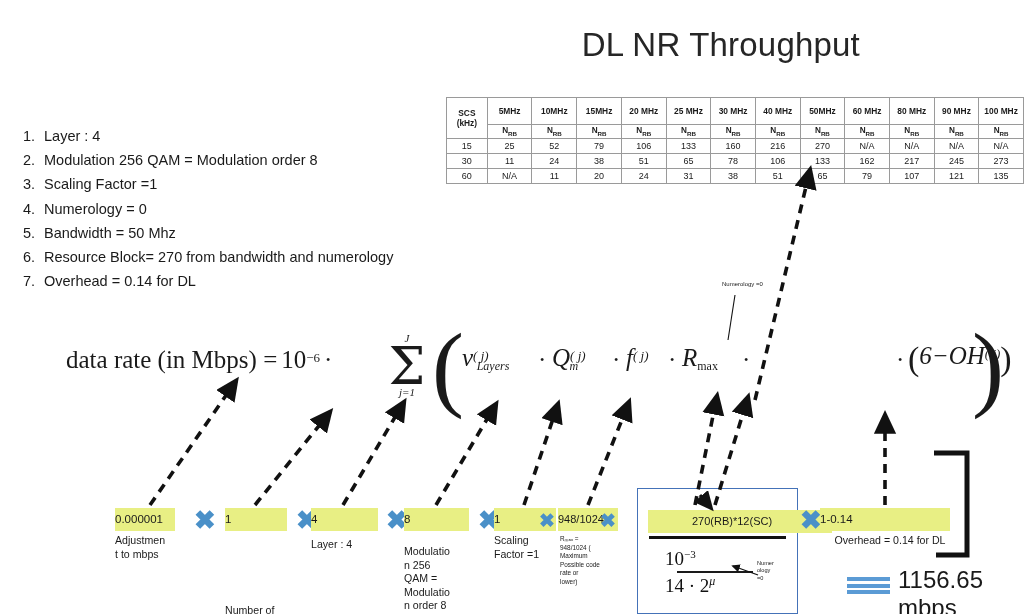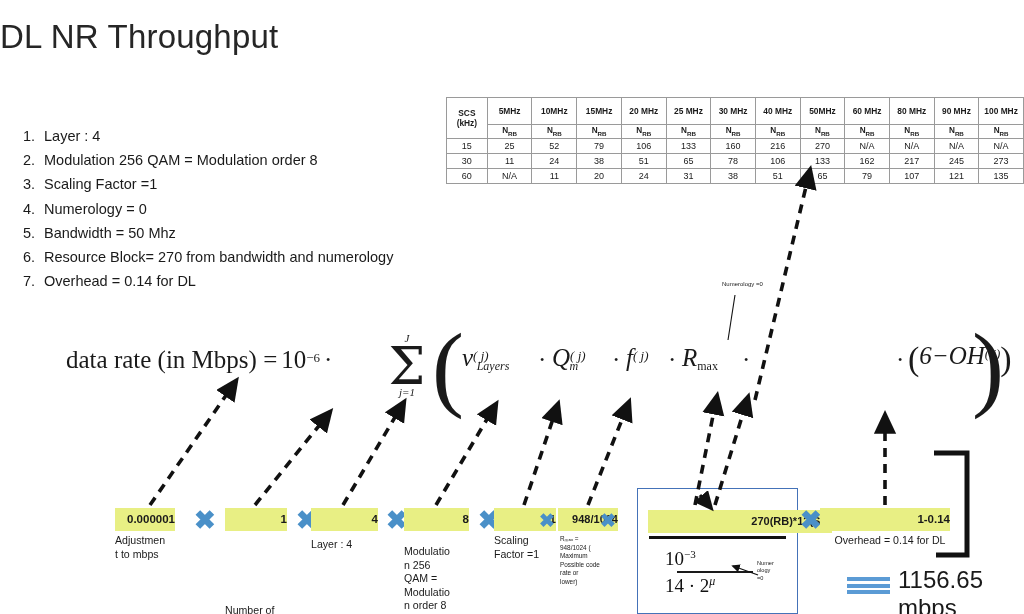--- a/index.html
+++ b/index.html
@@ -6,21 +6,21 @@
   body{
     width:1024px;height:614px;position:relative;overflow:hidden;
     background:#ffffff;
     font-family:"Liberation Sans", sans-serif;
     color:#111;
   }
   .abs{position:absolute;}
 
   
   #page-title{
-    left:0;top:18px;width:860px;text-align:left;
+    left:0;top:26px;width:860px;text-align:right;
     font-size:33px;font-weight:400;color:#262626;
     letter-spacing:.2px;
   }
 
   
   #assumption-list{
     left:14px;top:124px;width:430px;
     font-size:14.5px;line-height:24.2px;color:#1a1a1a;
   }
   #assumption-list .li{display:flex;}
@@ -53,22 +53,22 @@
   }
   .f-txt{font-size:25px;}
   .f-it{font-style:italic;}
   .sup{font-size:13px;vertical-align:super;}
   .sub{font-size:12px;vertical-align:sub;}
 
   
   .ybox{
     background:#e8ef84;
     height:23px;line-height:23px;
-    text-align:right;
-    font-size:11.5px;font-weight:bold;color:#1a1a1a;
+    text-align:left;
+    font-size:11.5px;font-weight:normal;color:#1a1a1a;
     font-family:"Liberation Sans",sans-serif;
   }
   .xmul{
     width:22px;height:24px;color:#4a90c8;
     font-size:26px;font-weight:bold;line-height:24px;text-align:center;
   }
   .cap{
     font-size:10.6px;line-height:13.5px;color:#1a1a1a;
   }
   .cap-sm{font-size:6.4px;line-height:8.6px;color:#1a1a1a;}

